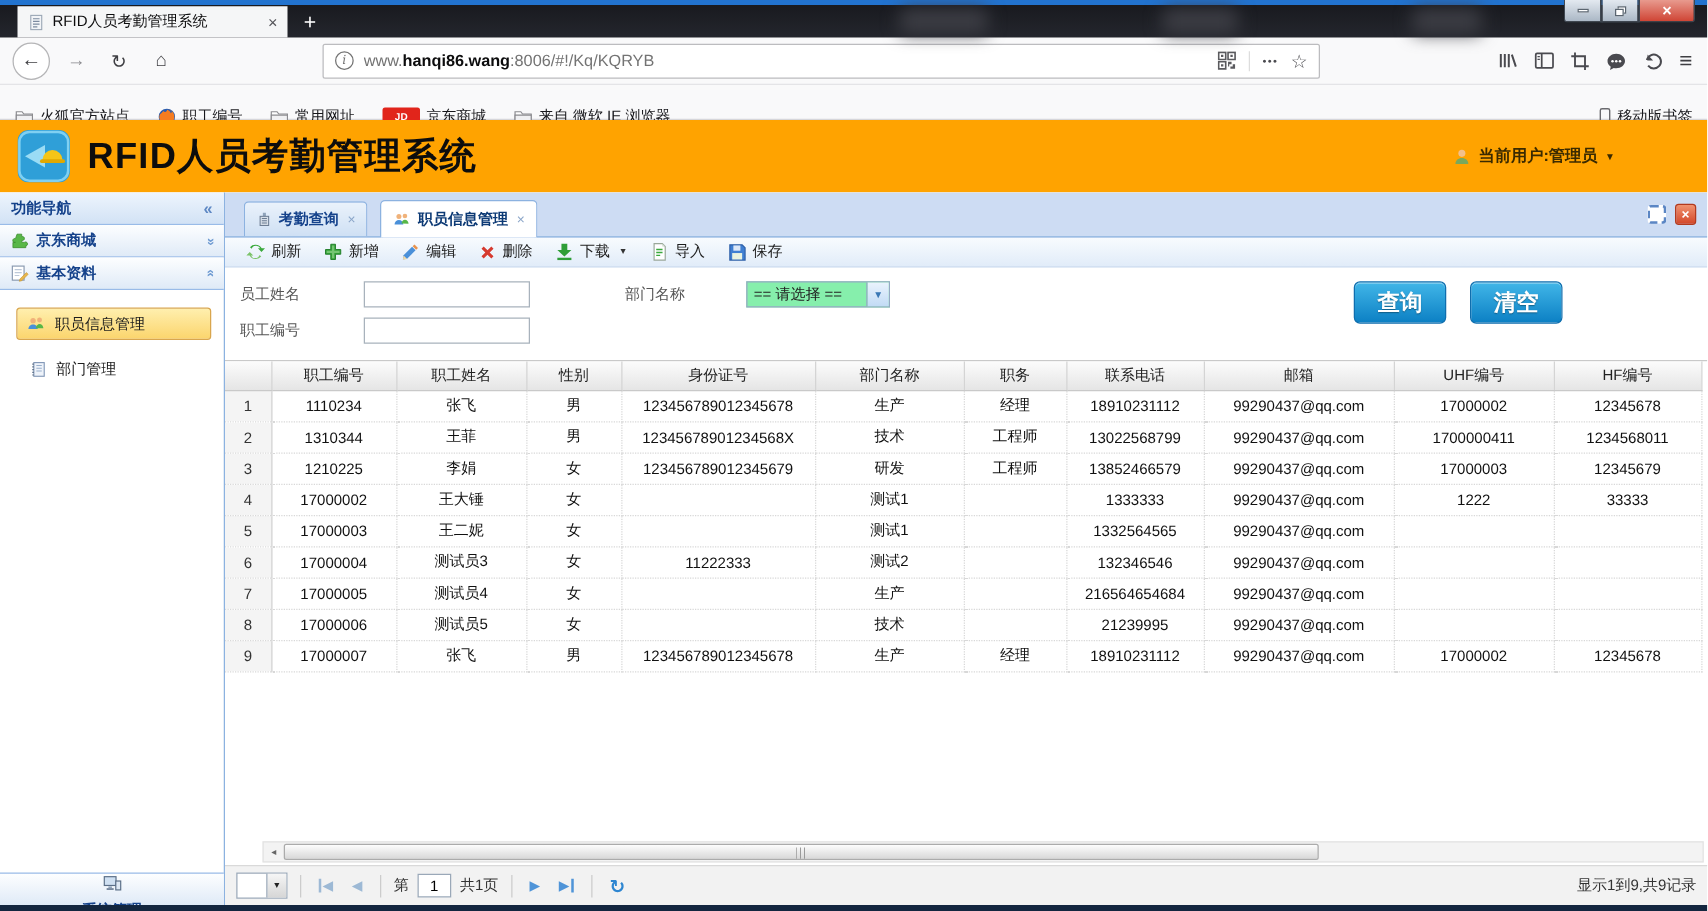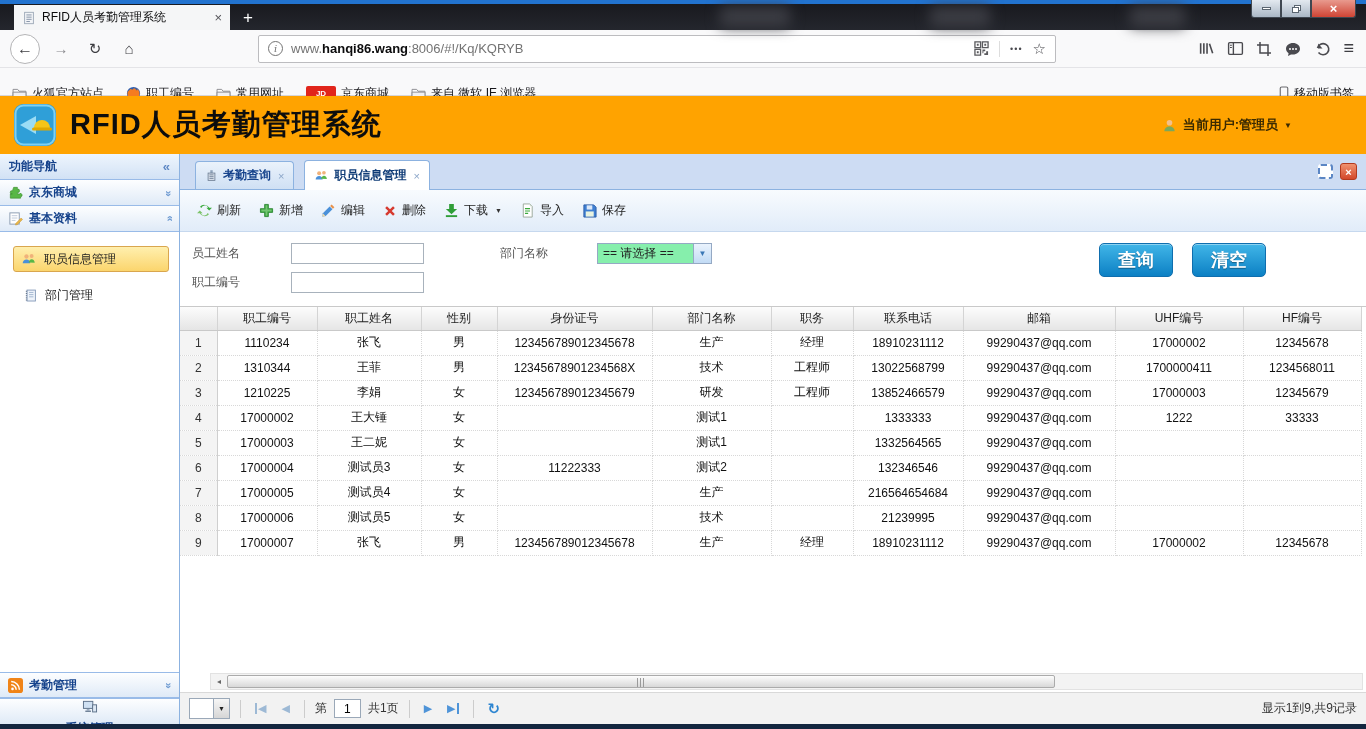--- a/index.html
+++ b/index.html
@@ -73,33 +73,33 @@
   
   .content { flex:1; min-width:0; display:flex; flex-direction:column; background:#fff; }
   .tabstrip { height:36px; flex:0 0 auto; background:#cddcf3; border-bottom:1px solid #8cb2e0; display:flex; align-items:flex-end; padding:0 5px; position:relative; }
   .wtab { height:28px; display:flex; align-items:center; gap:5px; padding:0 9px; margin-left:10px; border:1px solid #8cb2e0; border-bottom:none; border-radius:4px 4px 0 0; background:linear-gradient(#eaf2fb,#cfe0f4); font-size:12px; font-weight:bold; color:#15428b; position:relative; }
   .wtab.active { background:#fff; height:30px; top:1px; color:#0d3a75; }
   .wtab .x { color:#8aa5c8; font-size:11px; font-weight:normal; margin-left:2px; }
   .strip-icons { position:absolute; right:9px; top:9px; display:flex; gap:7px; align-items:center; }
   .expand-btn { width:15px; height:15px; border:2px dashed #5b86c4; background:#fff; border-radius:3px; }
   .panel-close-btn { width:17px; height:17px; border-radius:3px; border:1px solid #b23a1e; background:linear-gradient(#f0926f,#d3482a); color:#fff; font-size:11px; font-weight:bold; }
 
-  .toolbar { height:42px; flex:0 0 auto; background:linear-gradient(#f8fbfe,#e1ecf9); border-bottom:1px solid #c6d8ee; display:flex; align-items:center; padding:0 8px; }
+  .toolbar { height:24px; flex:0 0 auto; background:linear-gradient(#f8fbfe,#e1ecf9); border-bottom:1px solid #c6d8ee; display:flex; align-items:center; padding:0 8px; }
   .tbtn { display:flex; align-items:center; gap:5px; padding:0 9px; height:24px; font-size:12px; color:#1c1c1c; }
   .tcaret { font-size:7px; color:#333; margin-left:2px; }
 
   .formarea { flex:0 0 auto; position:relative; padding:10px 12px 6px; }
   .frow { display:flex; align-items:center; height:23px; margin-bottom:6px; }
   .flabel { width:99px; font-size:12px; color:#555; }
   .finput { width:133px; height:21px; border:1px solid #a8b2bc; background:#fff; font-size:12px; padding:0 4px; }
   .dept-label { margin-left:76px; width:97px; font-size:12px; color:#555; }
   .combo { width:115px; height:21px; border:1px solid #95a9c4; background:#86efac; display:flex; align-items:center; }
   .combo .val { flex:1; font-size:12px; color:#222; padding-left:5px; white-space:nowrap; }
   .combo .arrow { width:18px; height:100%; border-left:1px solid #95a9c4; background:linear-gradient(#eaf3fd,#c2dbf5); font-size:8px; color:#3a77b5; }
-  .action-btns { position:absolute; top:11px; right:100px; display:flex; gap:19px; }
+  .action-btns { position:absolute; top:11px; right:116px; display:flex; gap:19px; }
   .blue-btn { width:74px; height:34px; border:1px solid #0f6eae; border-radius:5px; background:linear-gradient(#41b6e8,#0c80c4); color:#fff; font-size:18px; font-weight:bold; text-shadow:0 1px 1px rgba(0,0,0,.35); box-shadow:inset 0 1px 0 rgba(255,255,255,.4); }
 
   .gridwrap { flex:1; min-height:0; border-top:1px solid #c9c9c9; overflow:hidden; }
   table.grid { border-collapse:collapse; table-layout:fixed; width:1181px; }
   table.grid th { height:23px; background:linear-gradient(#fcfcfc,#e5e5e5); border-right:1px solid #d4d4d4; border-bottom:1px solid #c9c9c9; font-size:12px; font-weight:normal; color:#222; }
   table.grid td { height:25px; text-align:center; font-size:12px; color:#111; border-right:1px dotted #d8d8d8; border-bottom:1px dotted #d8d8d8; white-space:nowrap; overflow:hidden; }
   table.grid td:first-child { background:#f4f4f4; border-right:1px solid #cfcfcf; color:#333; }
 
   .hscroll { flex:0 0 auto; height:17px; margin:1px 3px 2px 30px; background:#f3f3f3; border:1px solid #e2e2e2; display:flex; align-items:center; }
   .hs-arrow { width:16px; height:15px; font-size:8px; color:#666; flex:0 0 auto; }
@@ -340,31 +340,20 @@
               <svg width="14" height="15" viewBox="0 0 16 16">
                 <rect x="3.5" y="1.8" width="9.5" height="12.5" fill="#eef3fa" stroke="#7f95b5"></rect>
                 <path d="M5.8 4.5h5M5.8 7h5M5.8 9.5h5" stroke="#9ab0cc" fill="none"></path>
                 <path d="M3.5 3.2h-1.4M3.5 5.7h-1.4M3.5 8.2h-1.4M3.5 10.7h-1.4M3.5 13.2h-1.4" stroke="#55677f" fill="none"></path>
               </svg>
             </span>
           <span>部门管理</span>
         </div>
       </div>
       <div class="side-bottom">
-        <div class="grp bordered-top">
-          <span>
-              <svg width="15" height="15" viewBox="0 0 16 16">
-                <rect width="16" height="16" rx="3" fill="#f08418"></rect>
-                <circle cx="4.8" cy="11.6" r="1.4" fill="#fff"></circle>
-                <path d="M3.4 7.3a5.2 5.2 0 0 1 5.3 5.2M3.4 3.8a8.8 8.8 0 0 1 8.8 8.7" stroke="#fff" stroke-width="1.6" fill="none"></path>
-              </svg>
-            </span>
-          <span>考勤管理</span>
-          <span class="chev down">»</span>
-        </div>
         <div class="grp bordered-top" style="border-bottom:none;flex-direction:column;">
           <span>
               <svg width="16" height="15" viewBox="0 0 16 16">
                 <rect x="1" y="2.5" width="10" height="7.5" fill="#cfe0f2" stroke="#5a6e87"></rect>
                 <rect x="4.5" y="10.8" width="3" height="1.4" fill="#8fa3ba"></rect>
                 <rect x="3" y="12.4" width="6" height="1.3" fill="#5a6e87"></rect>
                 <rect x="10.8" y="6.2" width="4.2" height="7.6" fill="#dde8f4" stroke="#5a6e87"></rect>
               </svg>
             </span>
           <span>系统管理</span>

